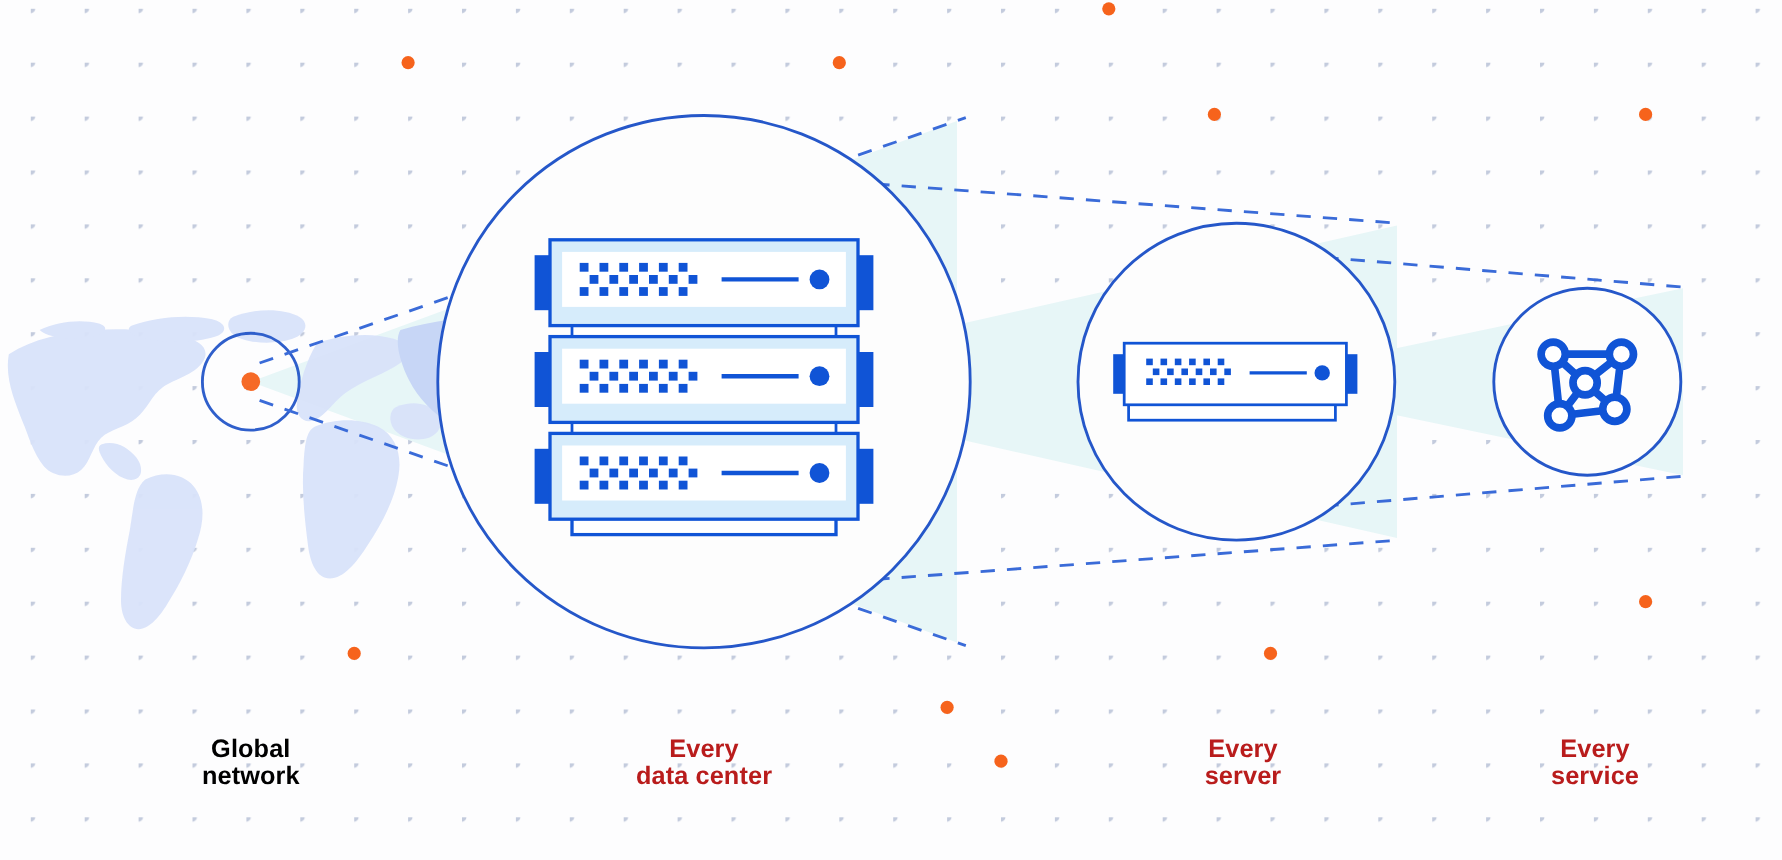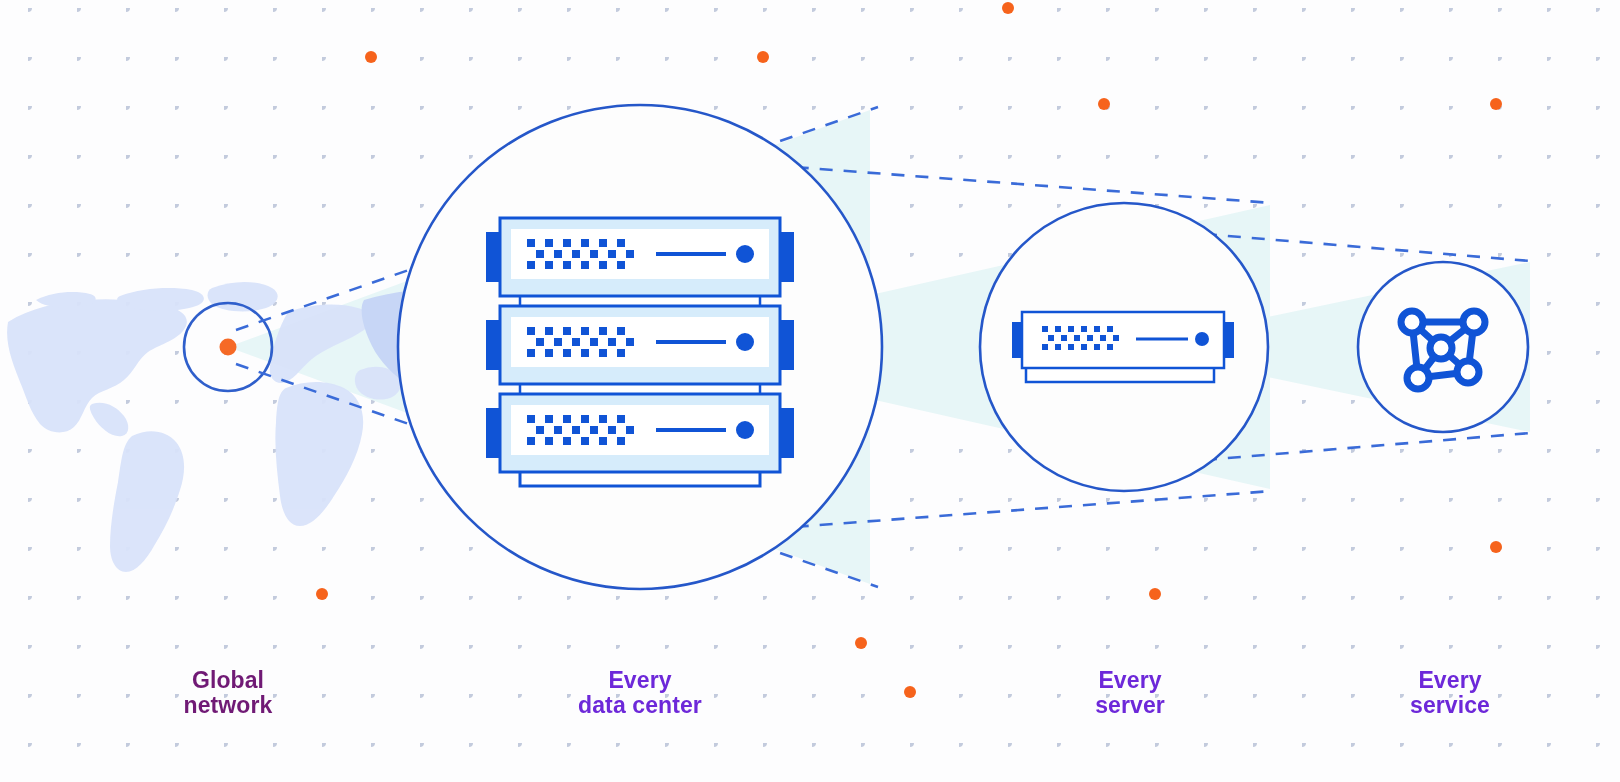--- a/index.html
+++ b/index.html
@@ -30,23 +30,23 @@
     pointer-events: none;
   }
   .cap {
     position: absolute;
     text-align: center;
     font-size: 23px;
     line-height: 25px;
     font-weight: 700;
     letter-spacing: 0.1px;
     white-space: pre-line;
-    color: #6d28d9;
-  }
-  .cap.accent { color: #701a75; }
+    color: #b91c1c;
+  }
+  .cap.accent { color: #000000; }
   .cap-l1 { left: 128px; top: 668px; width: 200px; }
   .cap-l2 { left: 540px; top: 668px; width: 200px; }
   .cap-l3 { left: 1030px; top: 668px; width: 200px; }
   .cap-l4 { left: 1350px; top: 668px; width: 200px; }
 </style>
 </head>
 <body>
 
 <div id="stage">
 

